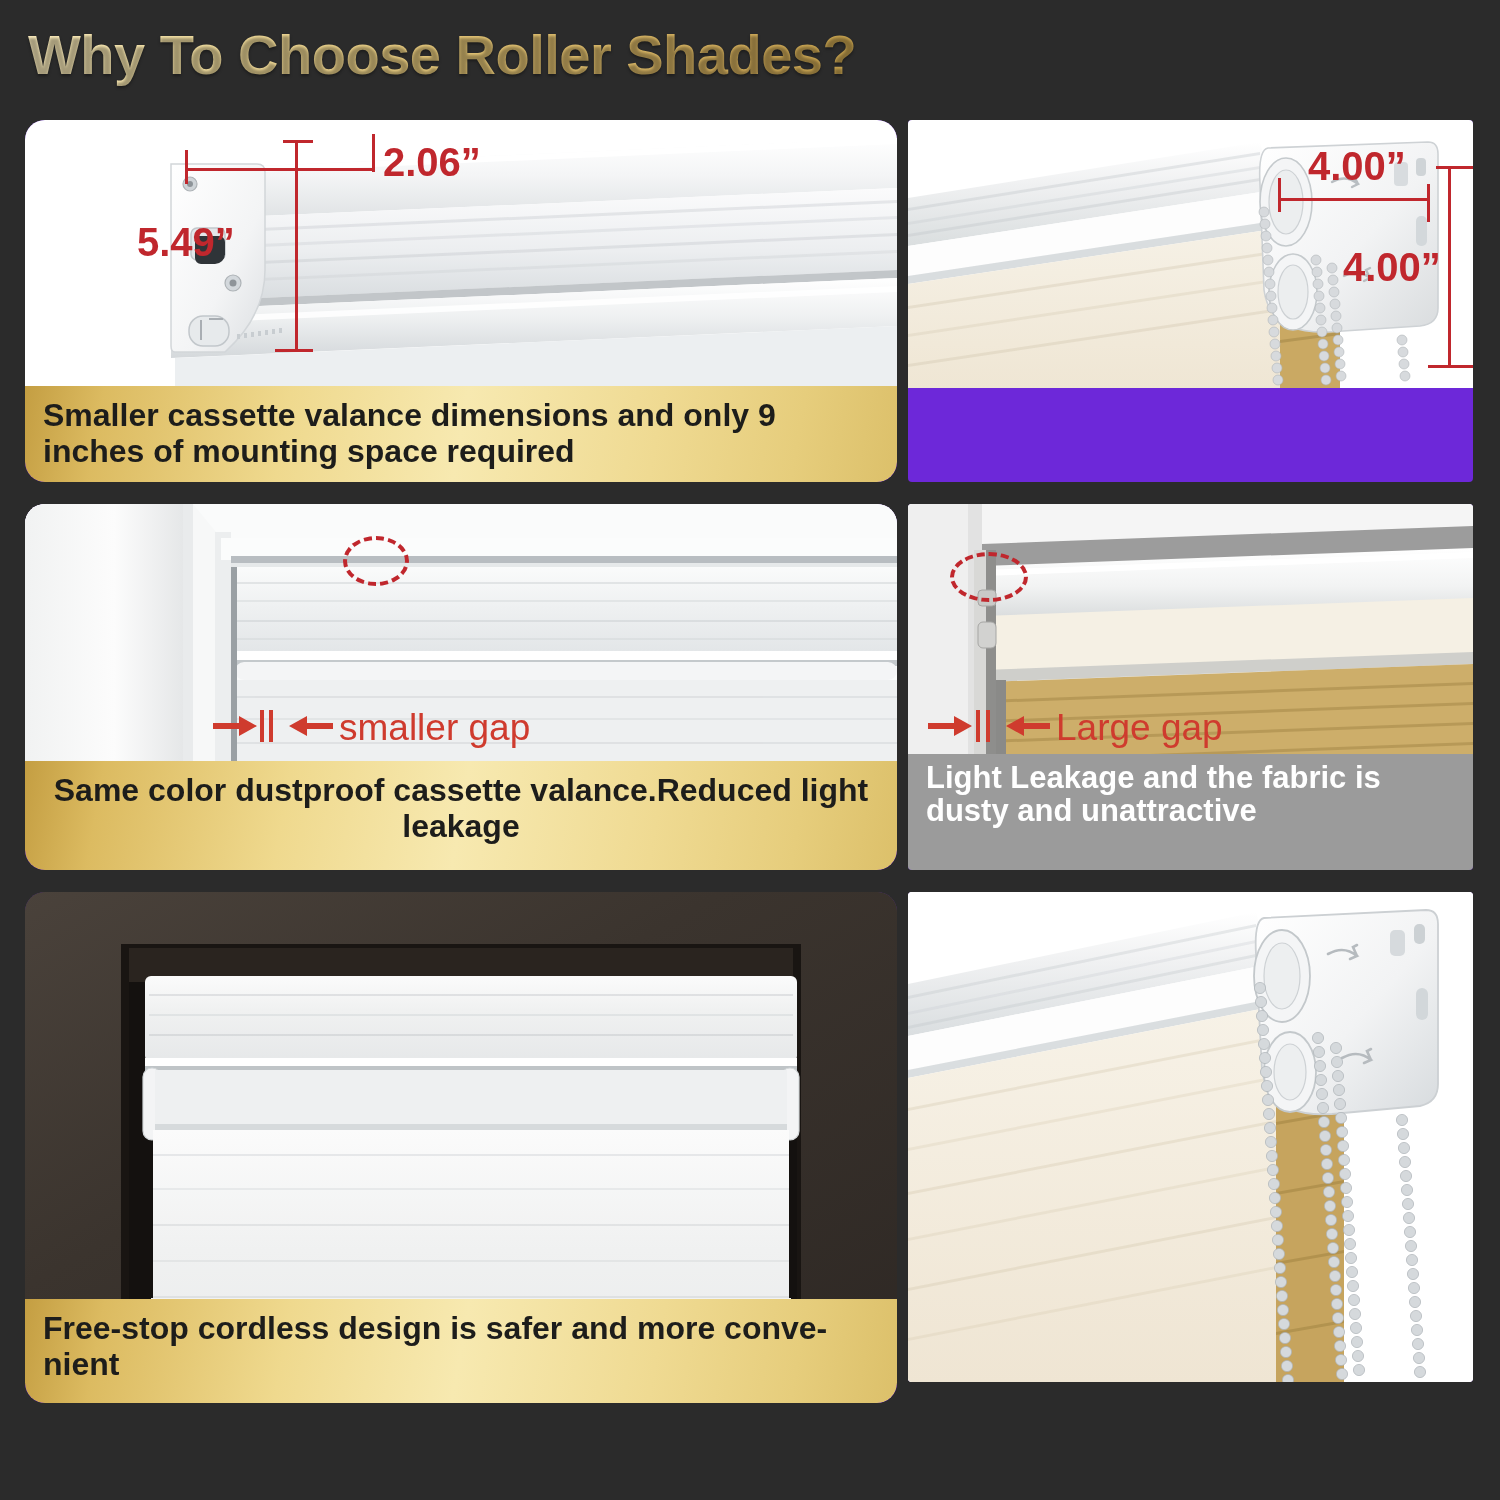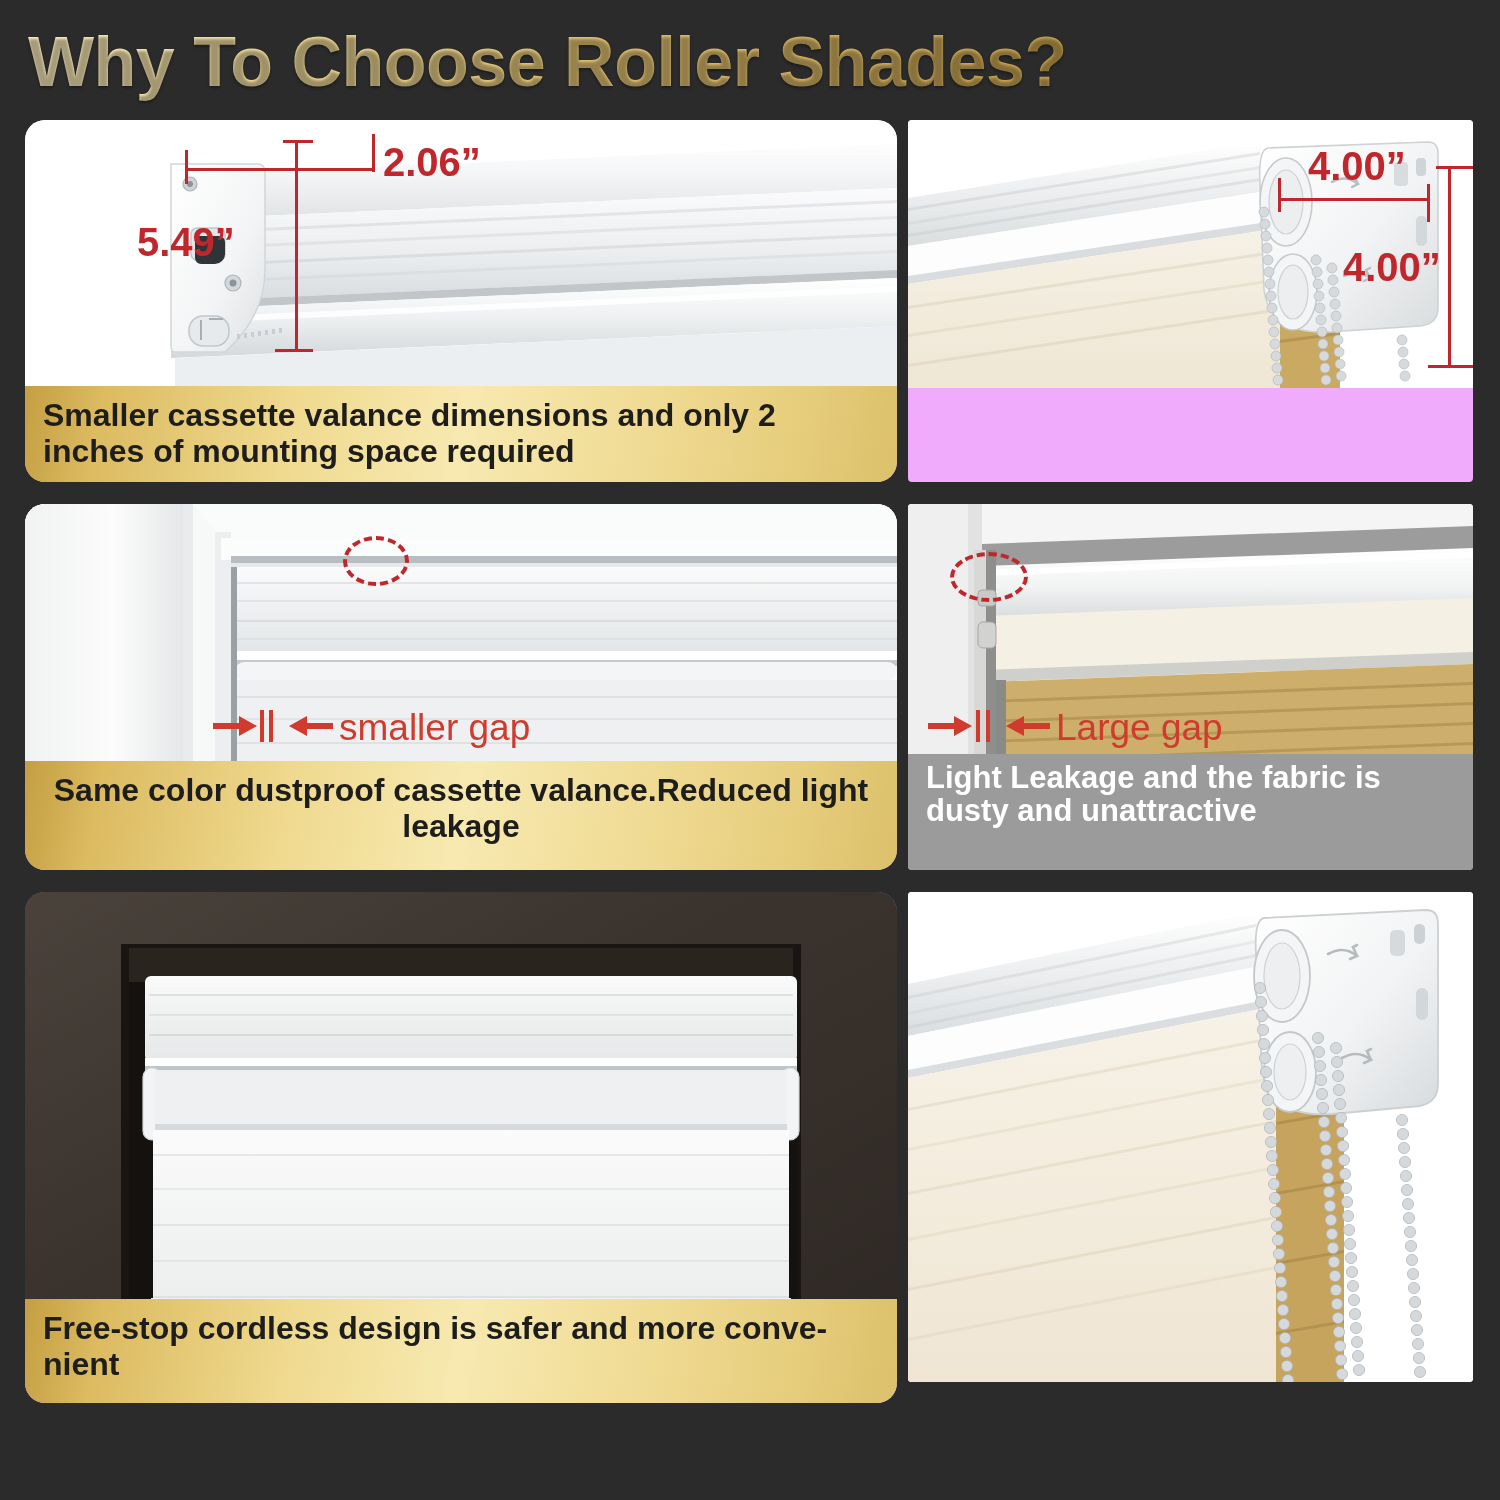--- a/index.html
+++ b/index.html
@@ -17,37 +17,37 @@
     width: 1500px;
     height: 1500px;
     background: #2b2b2b;
   }
 
   
   .title {
     position: absolute;
     left: 28px;
     top: 22px;
-    font-size: 70px;
+    font-size: 56px;
     font-weight: bold;
     letter-spacing: -0.5px;
     background: linear-gradient(90deg, #fff0c0 0%, #f6e3a6 18%, #e7c878 52%, #d3ae5c 86%, #c9a44f 100%);
     -webkit-background-clip: text;
     background-clip: text;
     color: transparent;
     -webkit-text-fill-color: transparent;
     white-space: nowrap;
     text-shadow: 0 2px 3px rgba(0,0,0,0.35);
   }
 
   
   .panel {
     position: absolute;
     overflow: hidden;
-    background: #f0abfc;
+    background: #6d28d9;
   }
   .panel.good { border-radius: 20px; }
   .panel.bad  { border-radius: 4px; }
 
   .stage {
     position: absolute;
     left: 0; right: 0; top: 0;
     overflow: hidden;
   }
 
@@ -190,21 +190,21 @@
       <div class="dim-line-h" style="left:160px; top:48px; width:190px;"></div>
       <div class="dim-tick-v" style="left:160px; top:30px; height:34px;"></div>
       <div class="dim-tick-v" style="left:347px; top:14px; height:38px;"></div>
       <div class="dim-label" style="left:358px; top:20px; font-size:40px;">2.06”</div>
 
       <div class="dim-line-v" style="left:270px; top:20px; height:212px;"></div>
       <div class="dim-tick-h" style="left:258px; top:20px; width:30px;"></div>
       <div class="dim-tick-h" style="left:250px; top:229px; width:38px;"></div>
       <div class="dim-label" style="left:112px; top:100px; font-size:40px;">5.49”</div>
     </div>
-    <div class="caption good" style="height:96px;">Smaller cassette valance dimensions and only 2 inches of mounting space required</div>
+    <div class="caption good" style="height:96px;">Smaller cassette valance dimensions and only 9 inches of mounting space required</div>
   </div>
 
   <div class="panel bad" style="left:908px; top:120px; width:565px; height:362px;">
     <div class="stage" style="height:268px; background:#ffffff;">
       <svg width="565" height="268" viewBox="0 0 565 268" style="position:absolute;left:0;top:0;">
         <defs>
           <linearGradient id="tubeG2" x1="0" y1="0" x2="0" y2="1">
             <stop offset="0%" stop-color="#ffffff"></stop>
             <stop offset="40%" stop-color="#f0f1f2"></stop>
             <stop offset="100%" stop-color="#dadedf"></stop>

